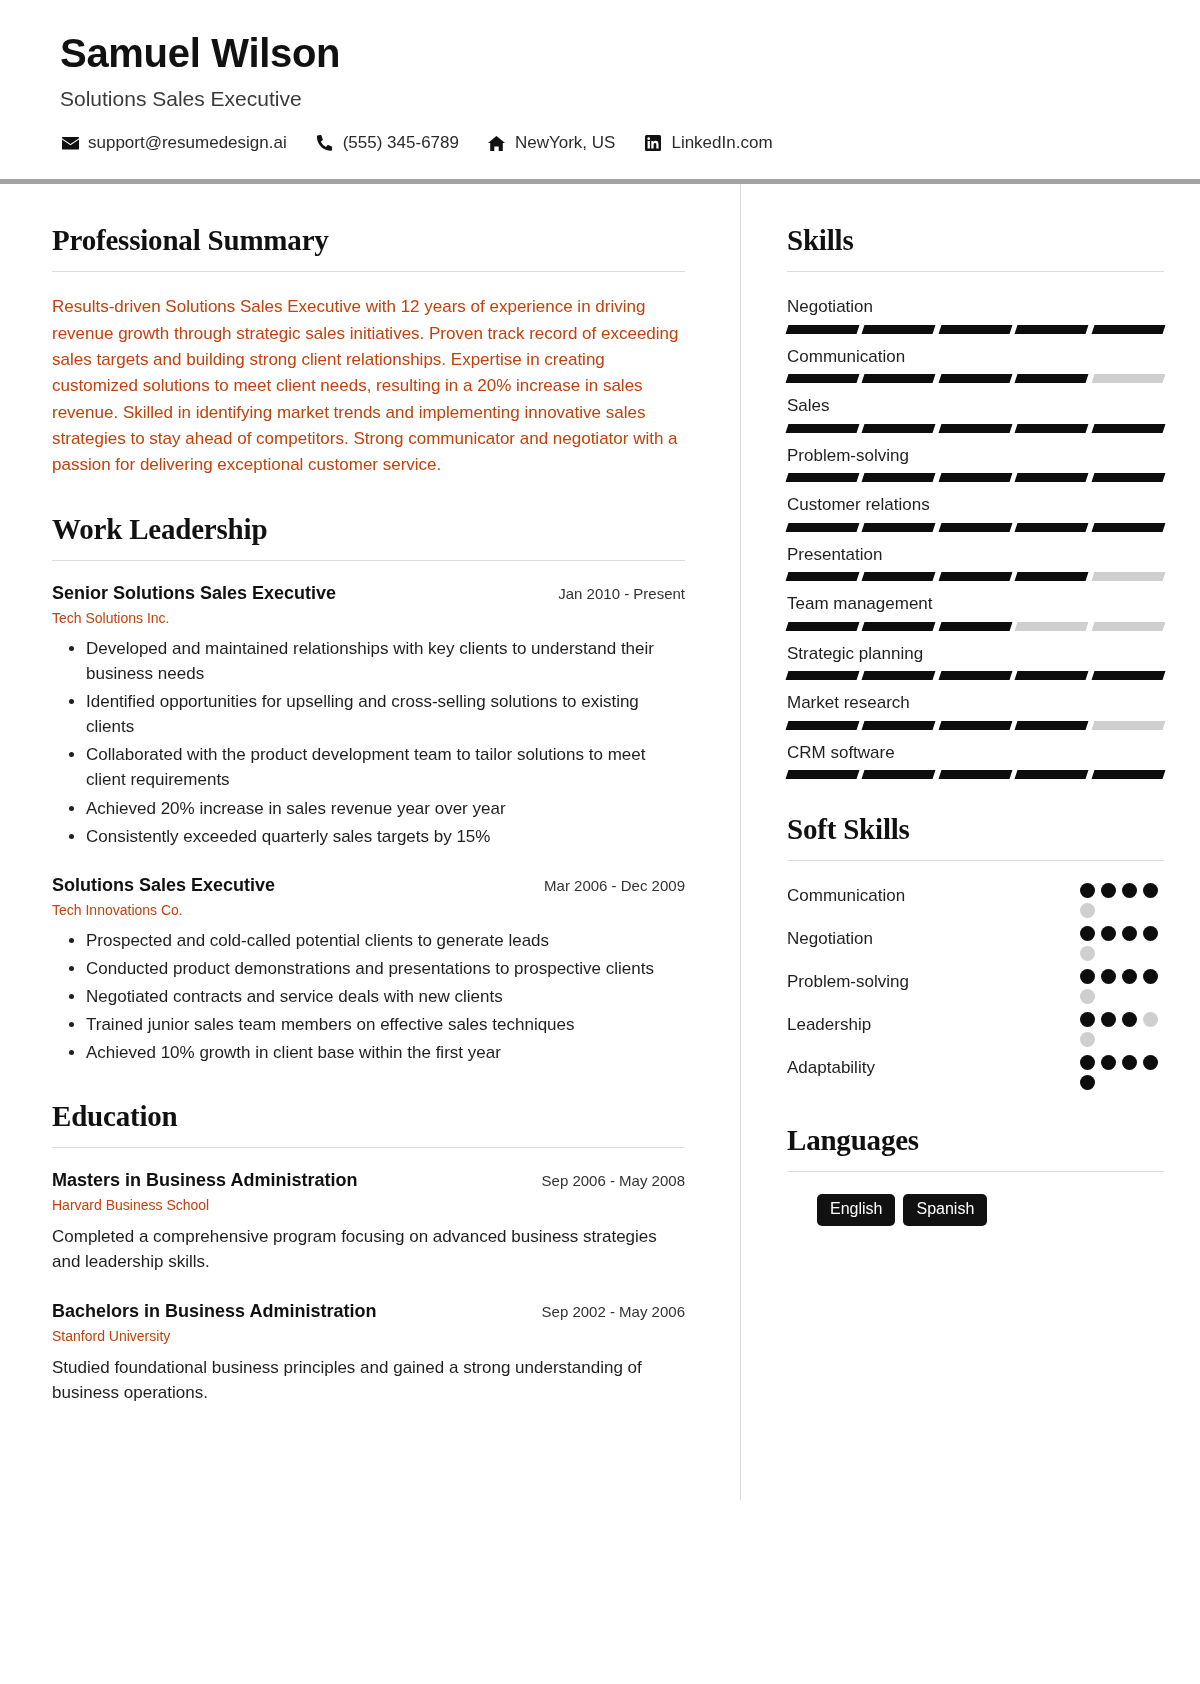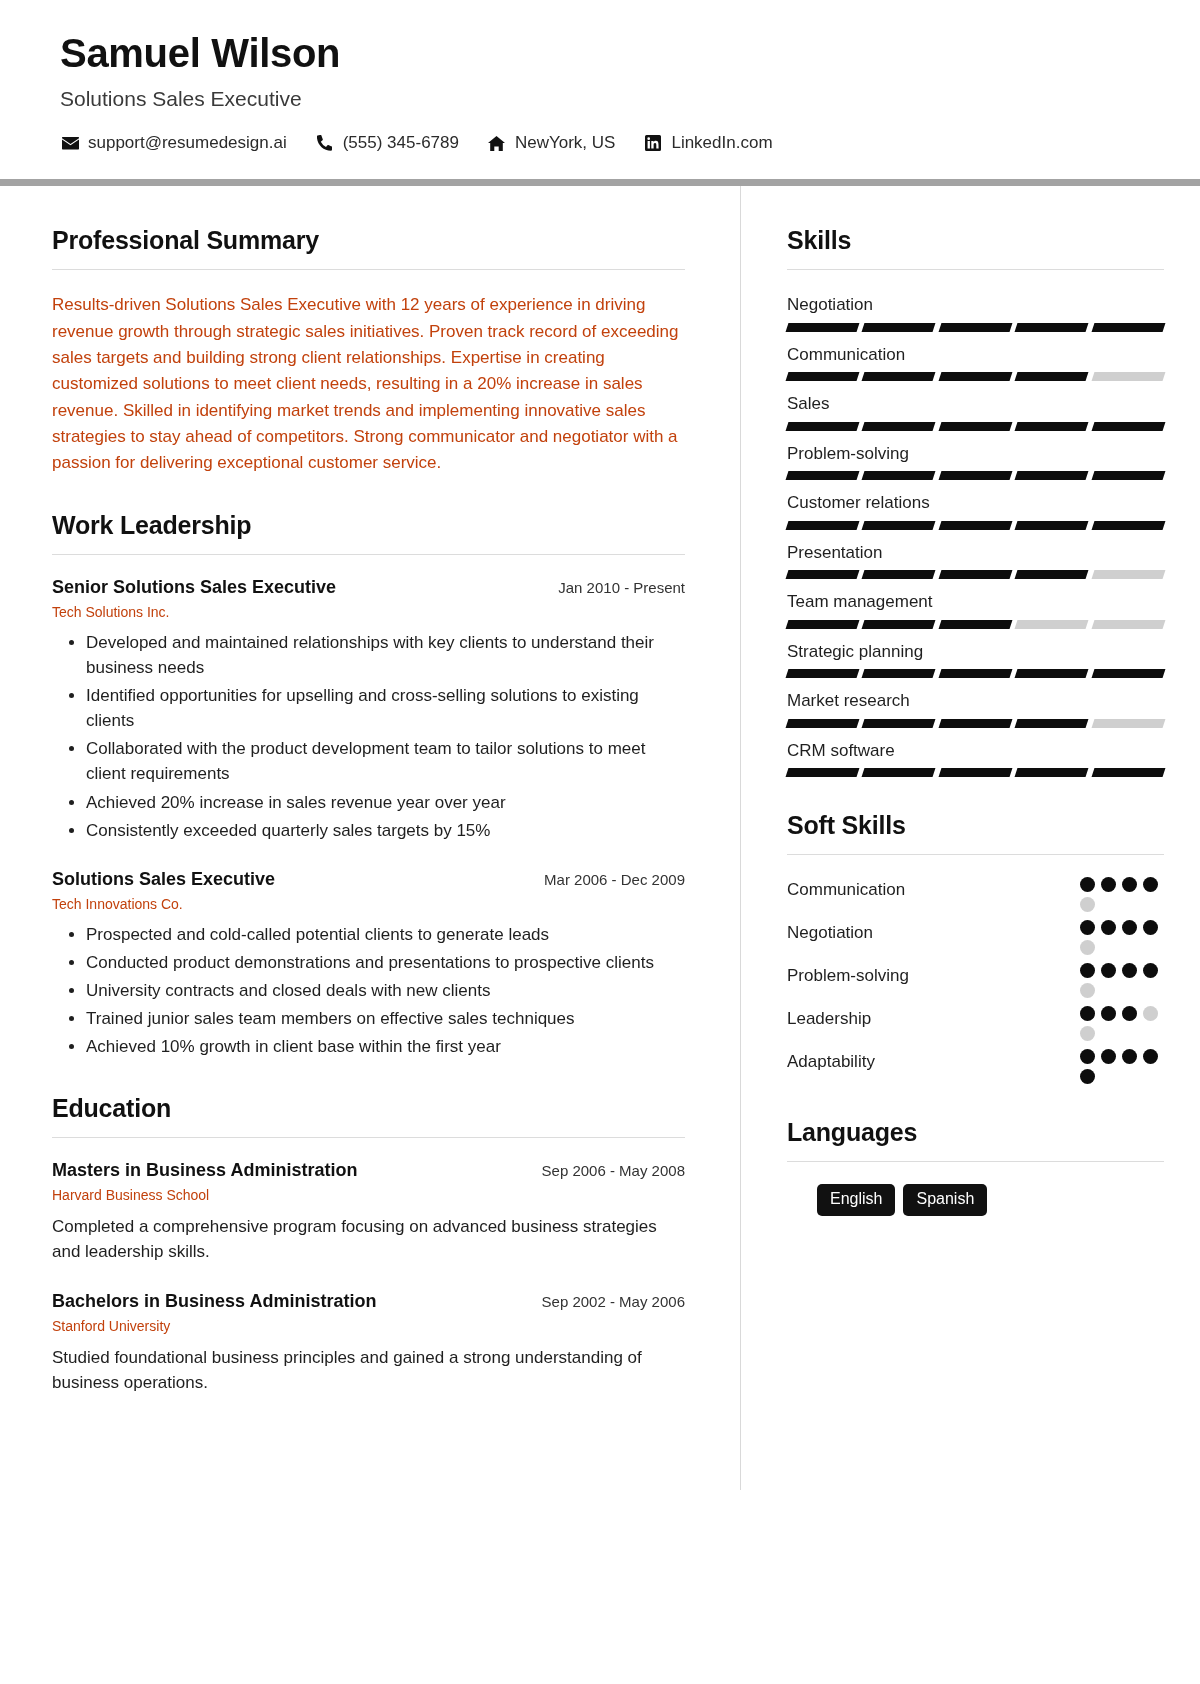--- a/index.html
+++ b/index.html
@@ -15,21 +15,21 @@
   .page {
     position: relative;
     width: 1200px;
     min-height: 1684px;
     background: #ffffff;
   }
 
   
   .header {
     padding: 30px 60px 26px 60px;
-    border-bottom: 7px solid #a3a3a3;
+    border-bottom: 5px solid #a3a3a3;
   }
   .name {
     font-size: 40px;
     font-weight: 700;
     letter-spacing: -0.3px;
     color: #111111;
     line-height: 1.15;
   }
   .job-title {
     font-size: 21px;
@@ -75,24 +75,25 @@
     padding: 40px 55px 60px 52px;
   }
   .col-side {
     width: 460px;
     padding: 40px 36px 60px 46px;
     border-left: 1px solid #d9d9d9;
   }
 
   
   .sec-title {
-    font-size: 25px;
+    font-size: 29px;
     font-weight: 700;
     color: #111111;
     letter-spacing: -0.2px;
+    font-family: Liberation Serif, serif;
   }
   .sec-rule {
     border-bottom: 1px solid #dcdcdc;
     margin-top: 14px;
     margin-bottom: 22px;
   }
   .sec-block { margin-bottom: 34px; }
 
   
   .summary-text {
@@ -291,21 +292,21 @@
             </div>
             <div class="entry">
               <div class="entry-head">
                 <div class="entry-role">Solutions Sales Executive</div>
                 <div class="entry-dates">Mar 2006 - Dec 2009</div>
               </div>
               <div class="entry-org">Tech Innovations Co.</div>
               <ul class="entry-bullets">
                 <li>Prospected and cold-called potential clients to generate leads</li>
                 <li>Conducted product demonstrations and presentations to prospective clients</li>
-                <li>University contracts and closed deals with new clients</li>
+                <li>Negotiated contracts and service deals with new clients</li>
                 <li>Trained junior sales team members on effective sales techniques</li>
                 <li>Achieved 10% growth in client base within the first year</li>
               </ul>
             </div>
           </div>
       </section>
 
       <section class="sec-block">
         <h2 class="sec-title">Education</h2>
         <div class="sec-rule"></div>

